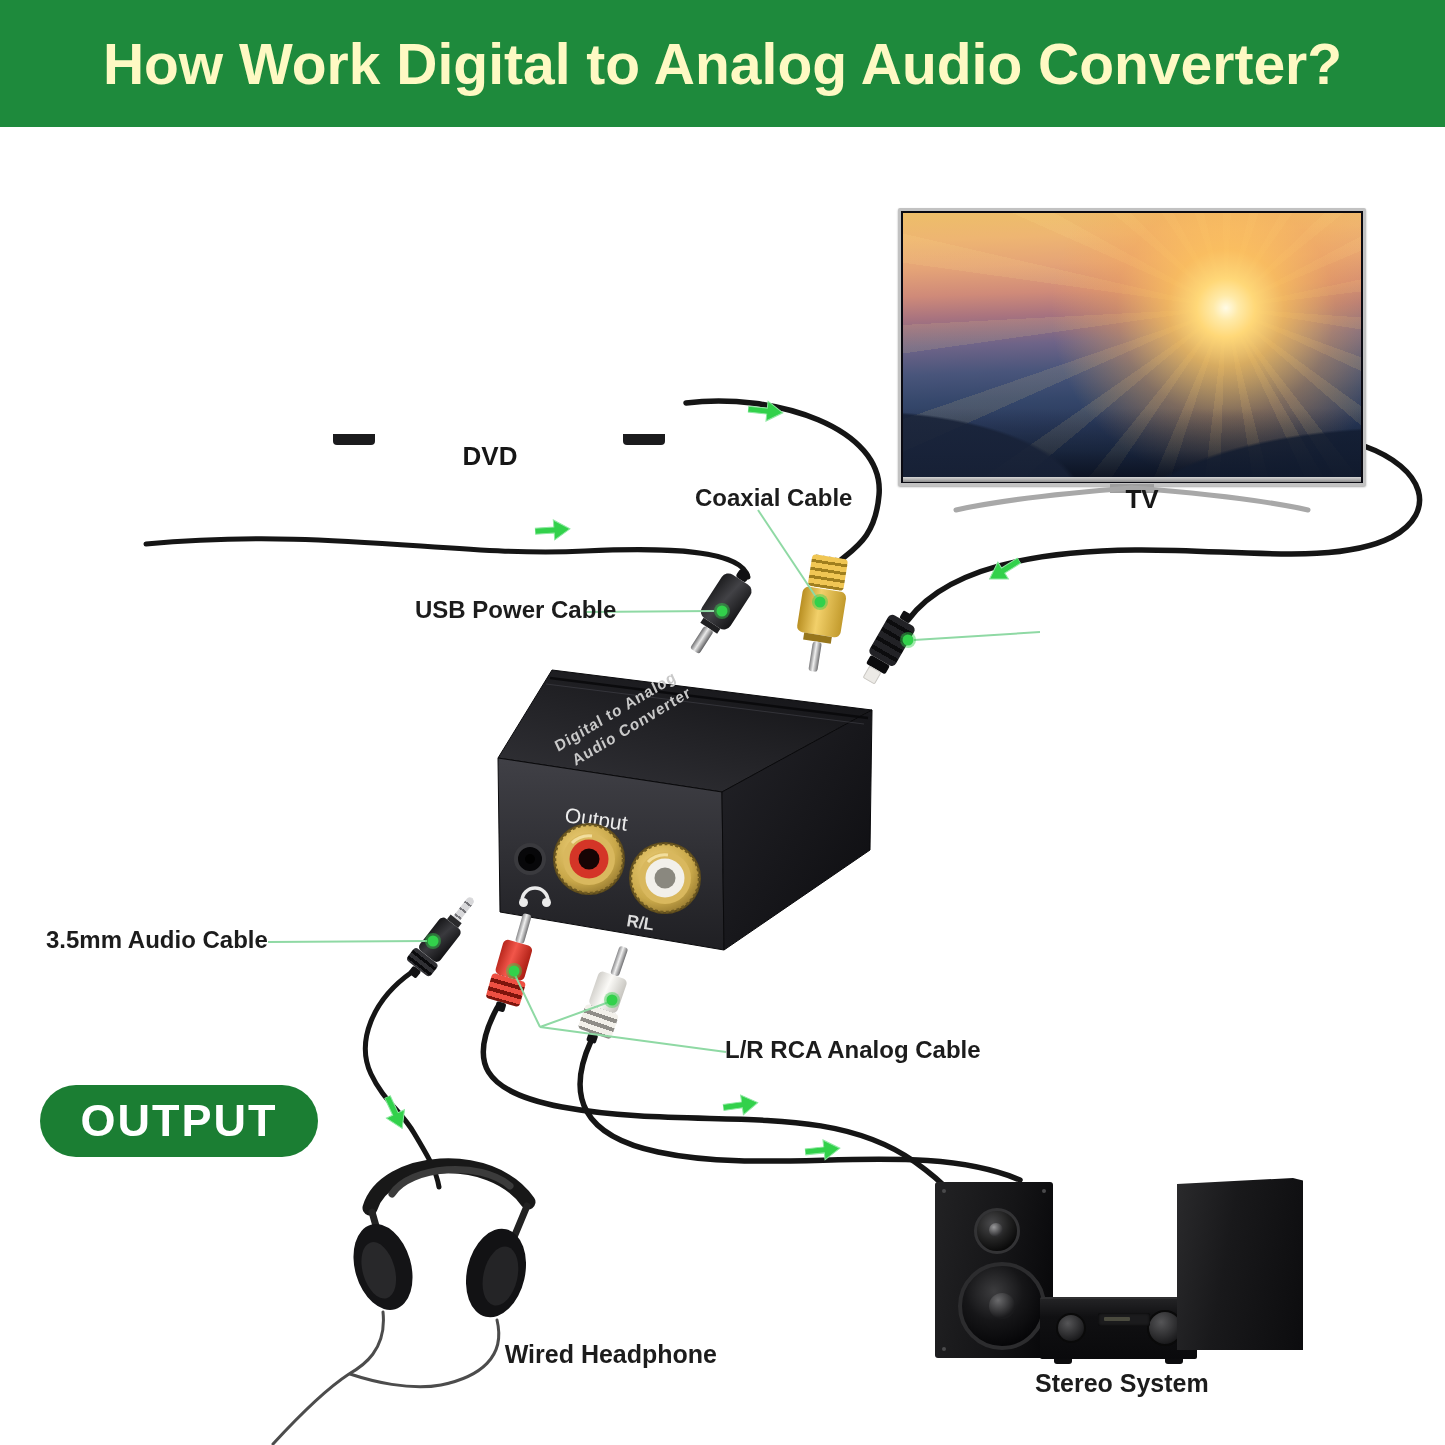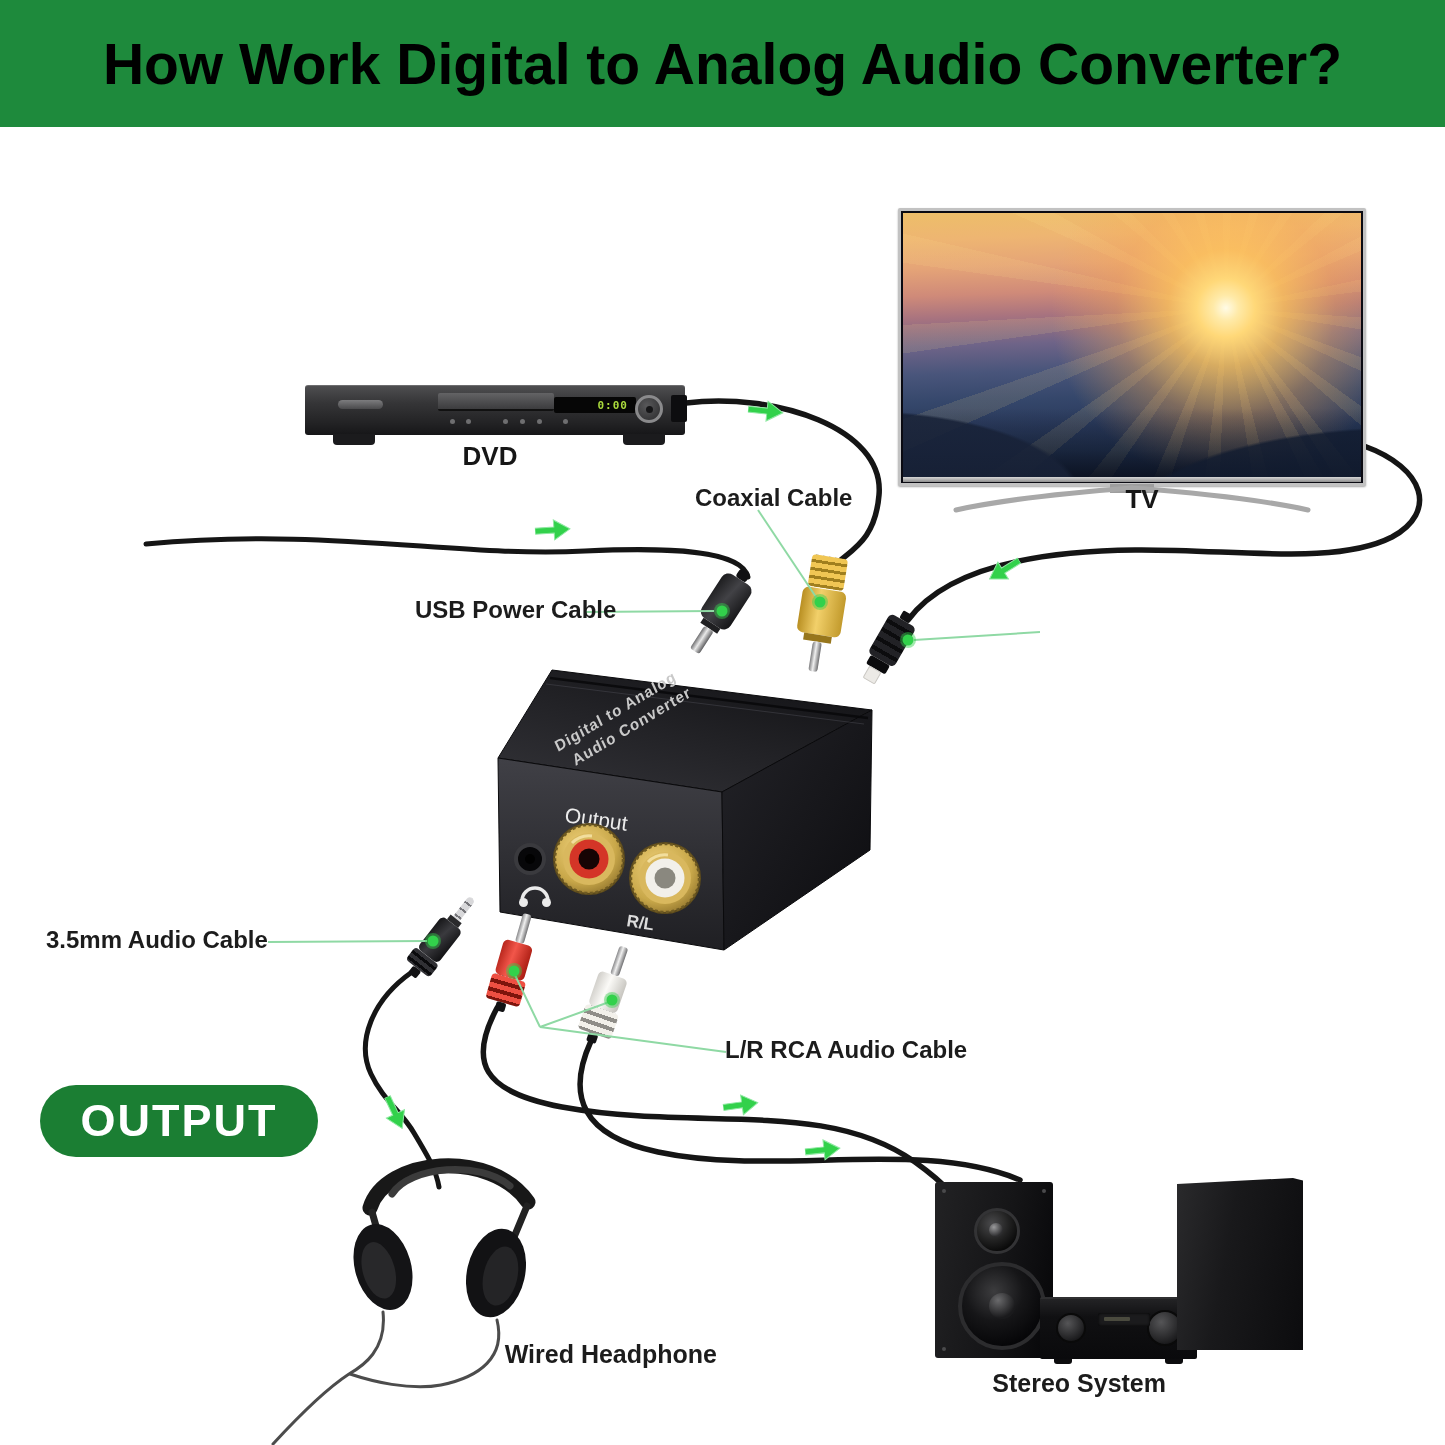--- a/index.html
+++ b/index.html
@@ -3,21 +3,21 @@
 <meta charset="utf-8">
 <style>
   html,body{margin:0;padding:0;background:#ffffff;}
   .canvas{position:relative;width:1445px;height:1445px;background:#ffffff;overflow:hidden;
           font-family:"Liberation Sans",sans-serif;}
   .abs{position:absolute;}
 
   
   .header{left:0;top:0;width:1445px;height:127px;background:#1e8a3c;
           display:flex;align-items:center;justify-content:center;}
-  .header-title{color:#000000;font-size:57px;font-weight:700;letter-spacing:0px;}
+  .header-title{color:#fef9c3;font-size:57px;font-weight:700;letter-spacing:0px;}
 
   
   .pill{background:#1b7e33;border-radius:38px;display:flex;align-items:center;justify-content:center;
         color:#ffffff;font-weight:700;font-size:45px;letter-spacing:2px;}
   .pill-input{left:40px;top:223px;width:280px;height:73px;}
   .pill-output{left:40px;top:1085px;width:278px;height:72px;}
 
   
   .clabel{color:#1c1c1c;font-weight:700;font-size:24px;white-space:nowrap;z-index:6;}
   .dlabel{color:#161616;font-weight:700;font-size:26px;white-space:nowrap;z-index:6;text-align:center;}
@@ -157,35 +157,20 @@
 
   <div class="abs header">
     <div class="header-title">How Work Digital to Analog Audio Converter?</div>
   </div>
 
   <div class="abs pill pill-output">
     <span>OUTPUT</span>
   </div>
 
   <div class="abs dvd">
-    <div class="dvd-body">
-      <div class="dvd-slot"></div>
-      <div class="dvd-tray"></div>
-      <div class="dvd-display">
-        <span class="dvd-digits">0:00</span>
-      </div>
-      <div class="dvd-dot" style="left:145px"></div>
-      <div class="dvd-dot" style="left:161px"></div>
-      <div class="dvd-dot" style="left:198px"></div>
-      <div class="dvd-dot" style="left:215px"></div>
-      <div class="dvd-dot" style="left:232px"></div>
-      <div class="dvd-dot" style="left:258px"></div>
-      <div class="dvd-dial"></div>
-      <div class="dvd-stub"></div>
-    </div>
     <div class="dvd-foot" style="left:28px"></div>
     <div class="dvd-foot" style="left:318px"></div>
   </div>
   <div class="abs dlabel" style="left:430px;top:441px;width:120px">DVD</div>
 
   <div class="abs tv">
     <div class="tv-frame">
       <div class="tv-screen"></div>
       <div class="tv-chin"></div>
     </div>
@@ -284,21 +269,21 @@
     </div>
     <div class="receiver">
       <div class="knob" style="left:16px;top:14px;width:26px;height:26px"></div>
       <div class="knob" style="right:14px;top:11px;width:32px;height:32px"></div>
       <div class="rc-display"></div>
       <div class="rc-foot" style="left:14px"></div>
       <div class="rc-foot" style="right:14px"></div>
     </div>
     <div class="sp-right"></div>
   </div>
-  <div class="abs clabel" style="left:976px;top:1369px;width:190px;text-align:right;font-size:25px">Stereo System</div>
+  <div class="abs clabel" style="left:1035px;top:1369px;width:190px;text-align:left;font-size:25px">Stereo System</div>
 
   <div class="abs conn coax">
     <div class="coax-ridge"></div>
     <div class="coax-body"></div>
     <div class="coax-collar"></div>
     <div class="coax-pin"></div>
   </div>
 
   <div class="abs conn dcplug">
     <div class="dc-nub"></div>
@@ -387,15 +372,15 @@
   <svg class="arrow" style="left:723px;top:1094px;transform:rotate(-8deg)" viewBox="0 0 36 22">
       <path d="M0 8 L19 8 L19 1 L35 11 L19 21 L19 14 L0 14 Z"></path>
     </svg>
   <svg class="arrow" style="left:805px;top:1139px;transform:rotate(-6deg)" viewBox="0 0 36 22">
       <path d="M0 8 L19 8 L19 1 L35 11 L19 21 L19 14 L0 14 Z"></path>
     </svg>
 
   <div class="abs clabel" style="left:695px;top:484px">Coaxial Cable</div>
   <div class="abs clabel" style="left:415px;top:596px">USB Power Cable</div>
   <div class="abs clabel" style="left:46px;top:926px">3.5mm Audio Cable</div>
-  <div class="abs clabel" style="left:725px;top:1036px">L/R RCA Audio Cable</div>
+  <div class="abs clabel" style="left:725px;top:1036px">L/R RCA Analog Cable</div>
 
 </div>
 
 </body></html>

